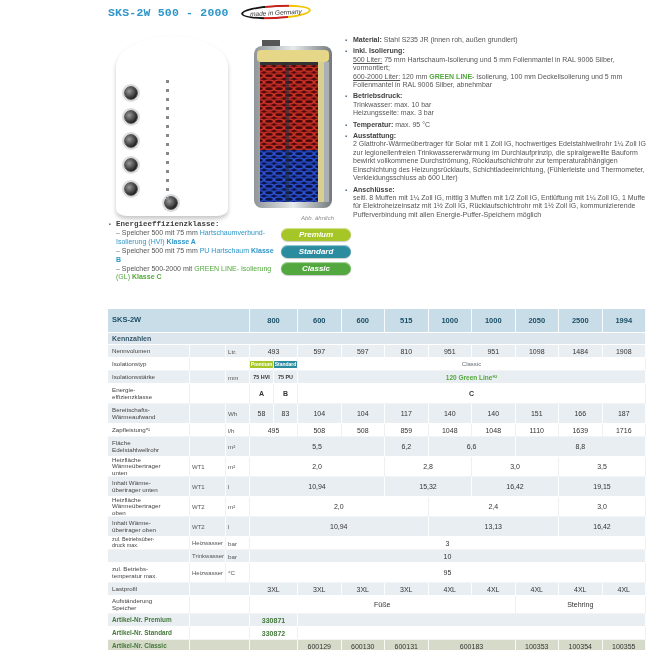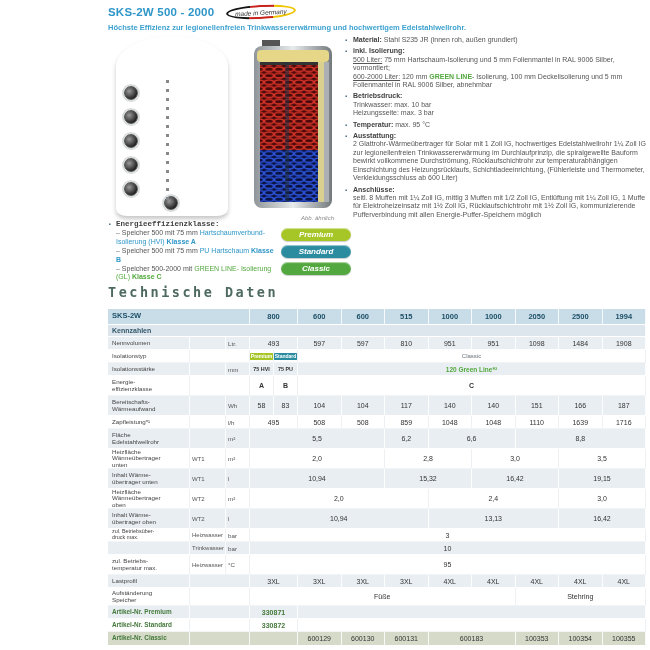--- a/index.html
+++ b/index.html
@@ -2,21 +2,21 @@
 <html><head>
 <meta charset="utf-8">
 <style>
   html,body{margin:0;padding:0;background:#fff;}
   body{width:650px;height:650px;font-family:"Liberation Sans",sans-serif;color:#444;-webkit-font-smoothing:antialiased;}
   #page{position:relative;width:650px;height:650px;background:#fff;overflow:hidden;}
 
   
   .hdr{position:absolute;left:108px;top:5px;width:540px;}
   .titlerow{display:flex;align-items:center;gap:12px;}
-  .title{font-size:11.5px;font-weight:bold;color:#2e96c8;letter-spacing:.2px;}
+  .title{font-size:11.5px;font-weight:bold;color:#2e96c8;letter-spacing:.2px;font-family:Liberation Mono, monospace;}
   .made{display:inline-block;font-style:italic;font-size:6.5px;color:#333;padding:1.5px 7px;
     border:2px solid transparent;border-radius:50%;
     background:linear-gradient(#fff,#fff) padding-box,
                linear-gradient(100deg,#141414 0 34%,#c8231d 34% 67%,#f0c400 67% 100%) border-box;
     transform:rotate(-3deg);}
   .subtitle{margin-top:4px;font-size:7.5px;font-weight:bold;color:#3ba1cf;}
 
   
   .tank-left{position:absolute;left:116px;top:36px;width:112px;height:180px;}
   .tank-body{position:absolute;inset:0;border-radius:50% 50% 10% 10% / 17% 17% 4% 4%;
@@ -96,21 +96,20 @@
 </head>
 <body>
 
 <div id="page">
 
   <div class="hdr">
     <div class="titlerow">
       <span class="title">SKS-2W 500 - 2000</span>
       <span class="made">made in Germany</span>
     </div>
-    <div class="subtitle">Höchste Effizienz zur legionellenfreien Trinkwassererwärmung und hochwertigem Edelstahlwellrohr.</div>
   </div>
 
   <div class="tank-left">
     <div class="tank-body"></div>
     <div class="tport" style="left:8px;top:50px"></div>
     <div class="tport" style="left:8px;top:74px"></div>
     <div class="tport" style="left:8px;top:98px"></div>
     <div class="tport" style="left:8px;top:122px"></div>
     <div class="tport" style="left:8px;top:146px"></div>
     <div class="tport" style="left:48px;top:160px"></div>
@@ -164,23 +163,22 @@
         <div class="eitem"><span class="dash">–</span> Speicher 500-2000 mit <span class="green">GREEN LINE- Isolierung (GL)</span> <span class="green bold">Klasse C</span></div>
       </div>
   </div>
 
   <div class="badges">
       <div class="qbadge" style="background: rgb(166, 197, 38);">Premium</div>
       <div class="qbadge" style="background: rgb(43, 140, 160);">Standard</div>
       <div class="qbadge" style="background: rgb(82, 168, 62);">Classic</div>
     </div>
 
-  <div class="ttitle">Technische Daten</div>
   <div class="ttable">
-      <div class="trow head" style="height: 16px;">
+      <div class="trow head" style="height: 24px;">
         <div class="tcell lab head-title" style="grid-column: span 3;">SKS-2W</div>
         <div class="tcell " style="grid-column: span 2;">800</div>
         <div class="tcell ">600</div>
         <div class="tcell ">600</div>
         <div class="tcell ">515</div>
         <div class="tcell ">1000</div>
         <div class="tcell ">1000</div>
         <div class="tcell ">2050</div>
         <div class="tcell ">2500</div>
         <div class="tcell ">1994</div>

